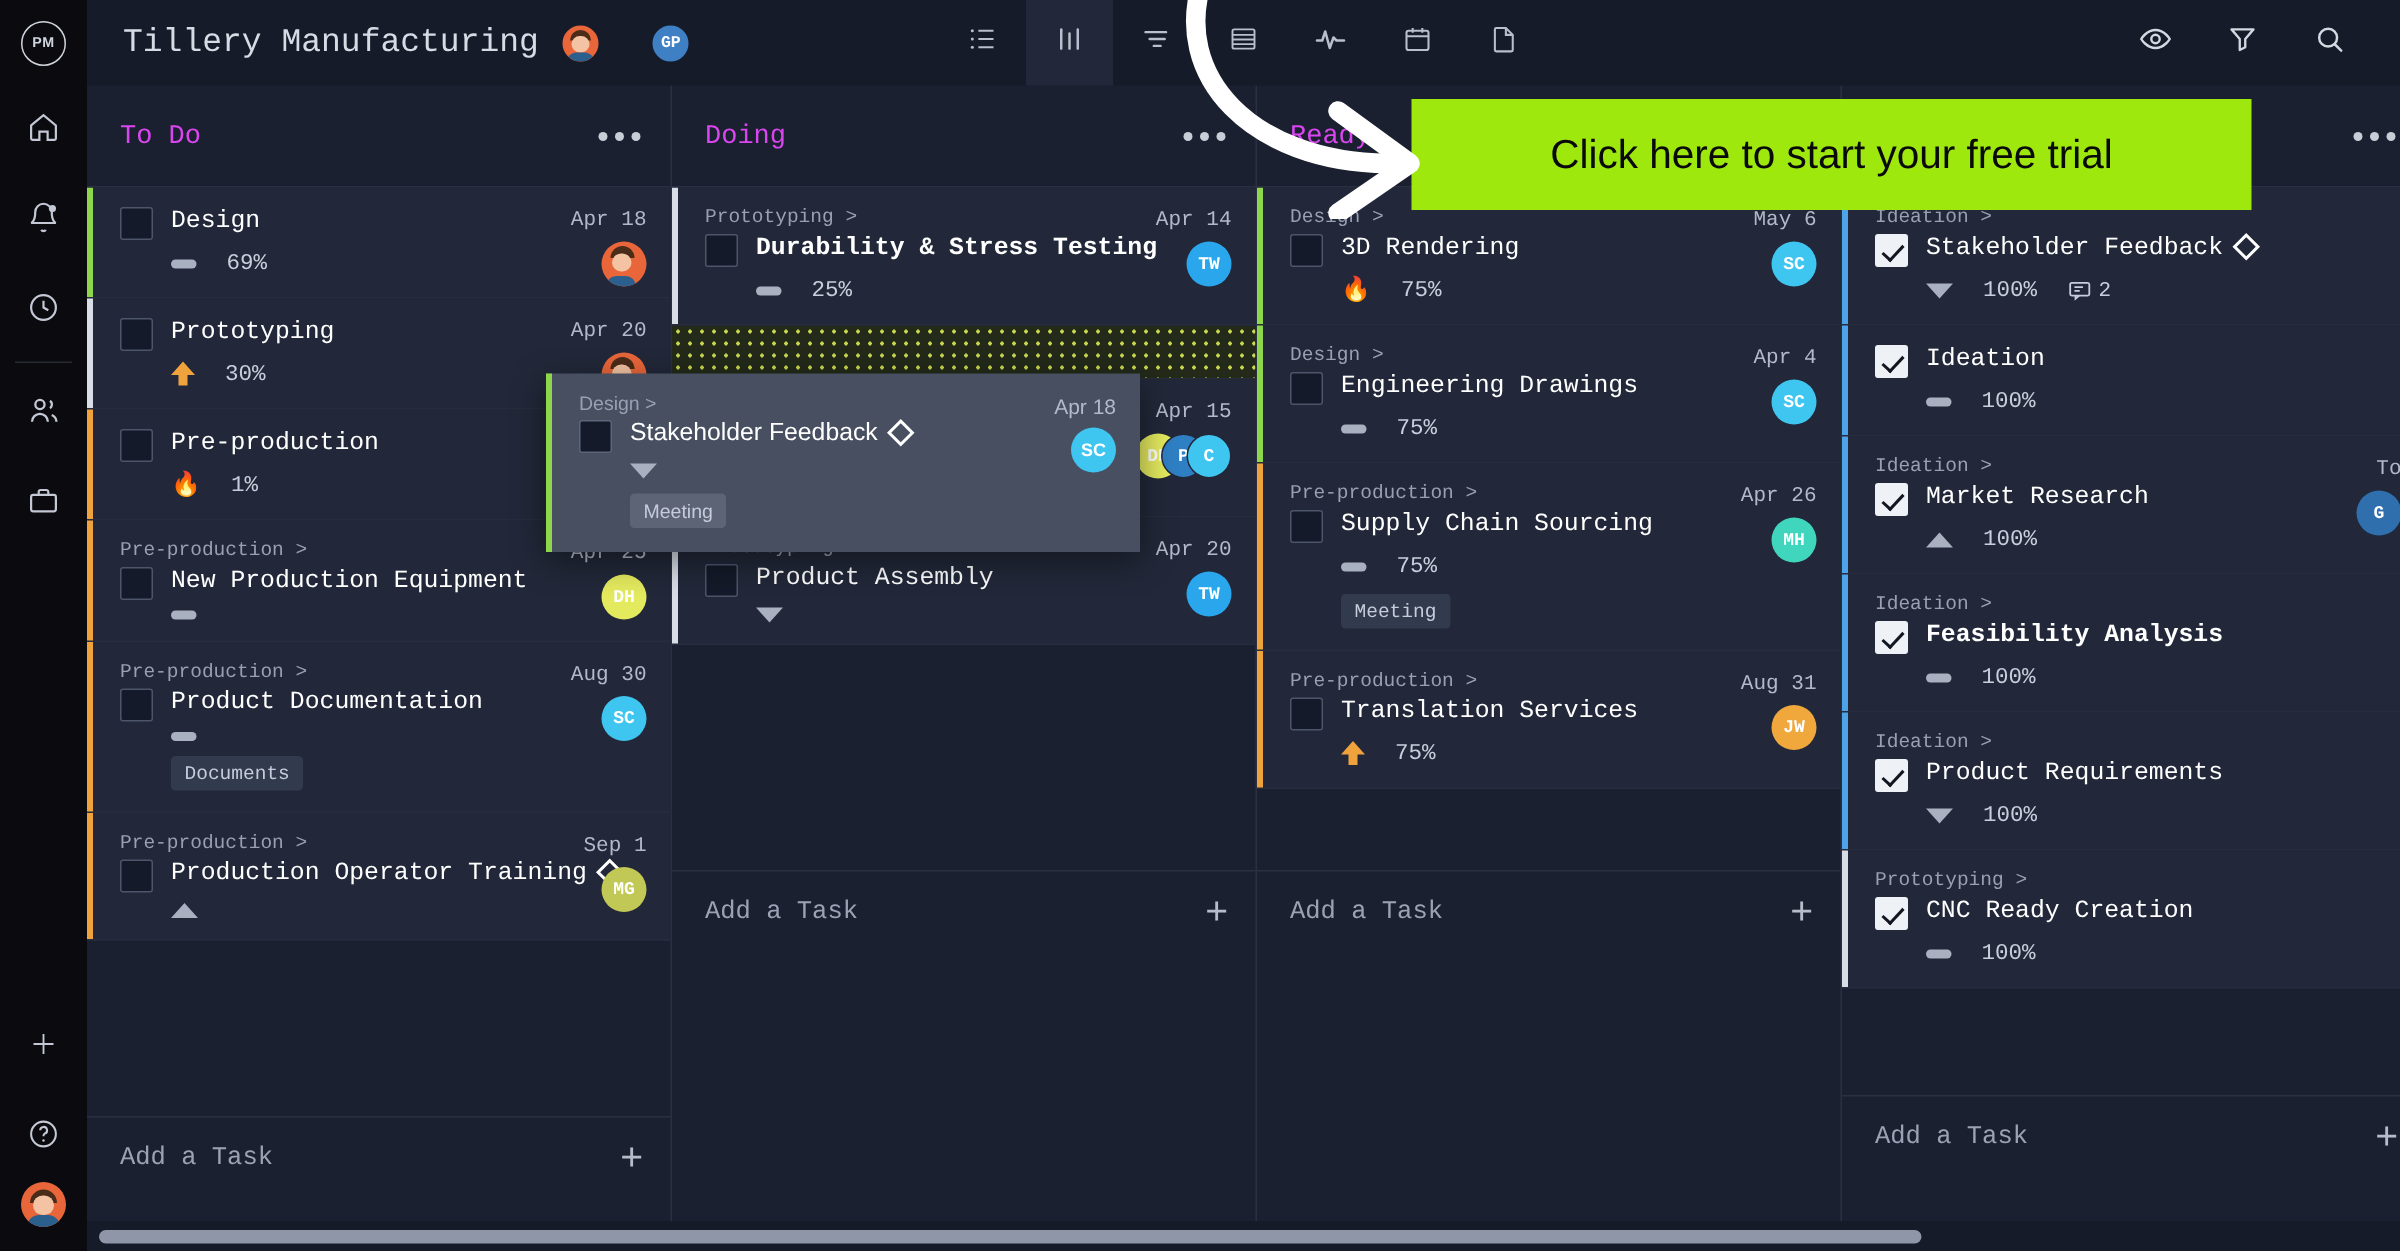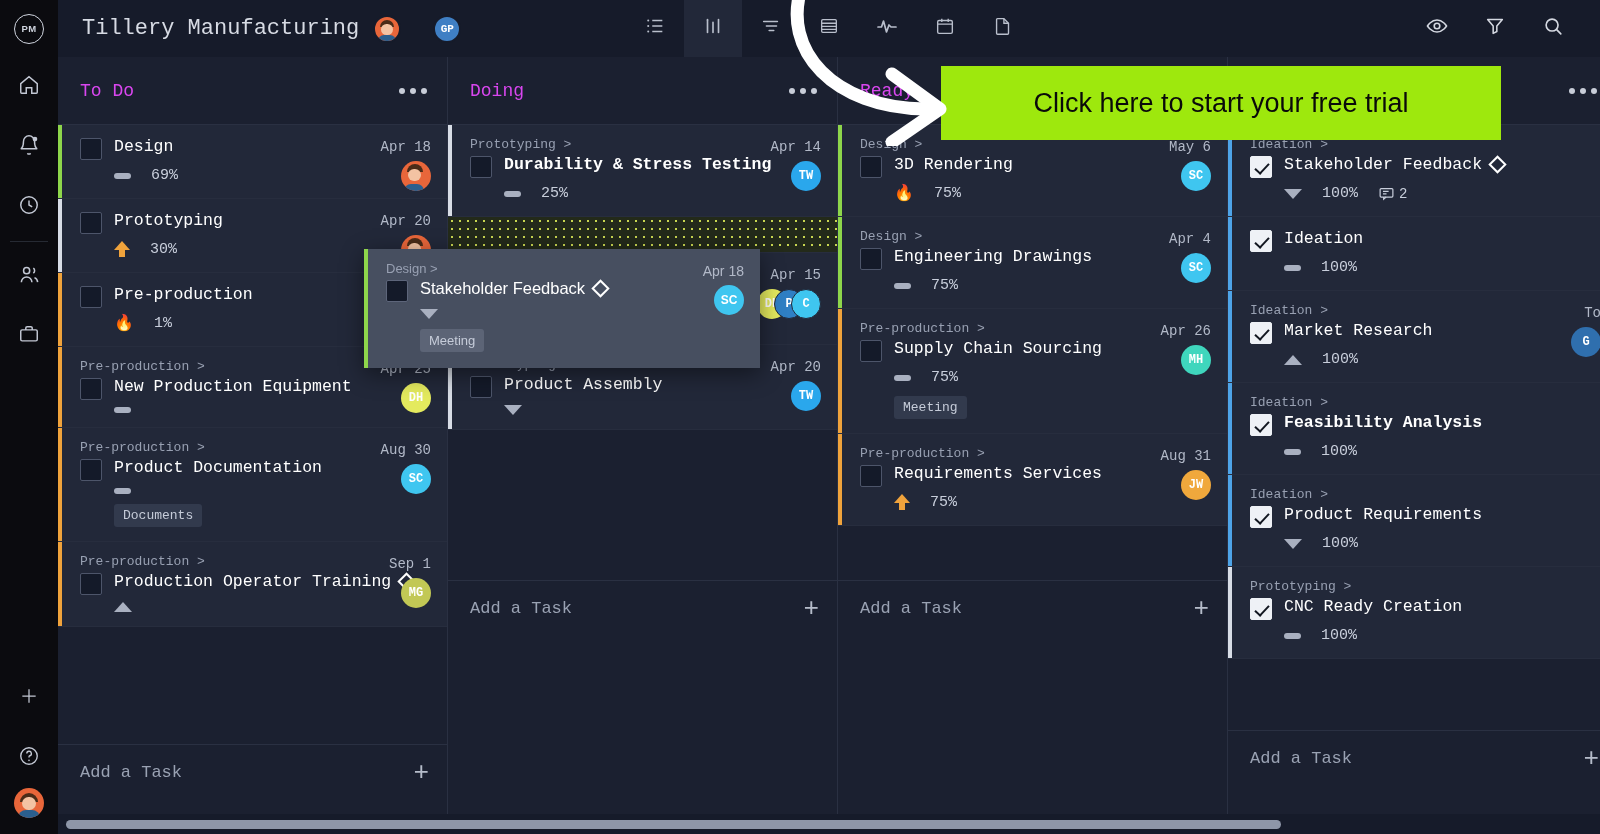--- a/index.html
+++ b/index.html
@@ -644,21 +644,21 @@
                 <div class="ava-stack">
                   <div class="ava" style="background:#3fd6bd">MH</div>
                 </div>
               </div></div>
             <div class="card">
               <div class="bar orange"></div>
               <div class="crumb">Pre-production &gt;</div>
               <div class="card-main">
                 <div class="chk"></div>
                 <div class="titlerow">
-                  <div class="c-title">Requirements Services</div>
+                  <div class="c-title">Translation Services</div>
                 </div>
               </div>
               <div class="meta">
                 <span class="arrow-up-icon"></span>
                 <span class="pct">75%</span>
               </div>
               <div class="card-right">
                 <div class="due">Aug 31</div>
                 <div class="ava-stack">
                   <div class="ava" style="background:#f0a83c">JW</div>

